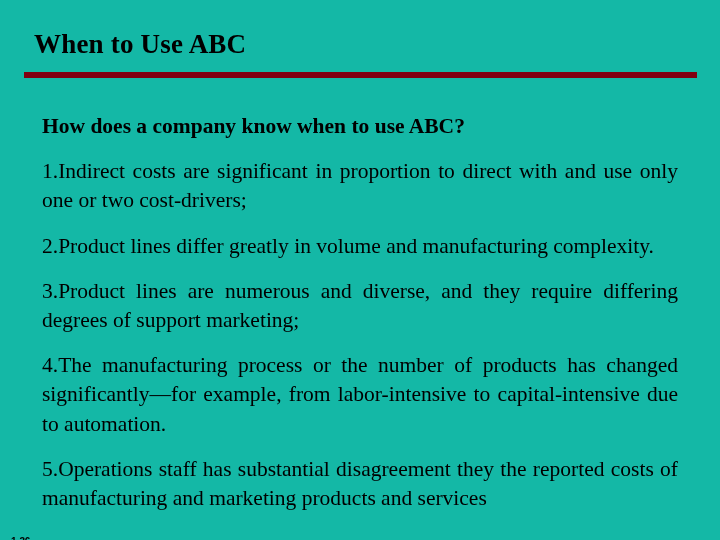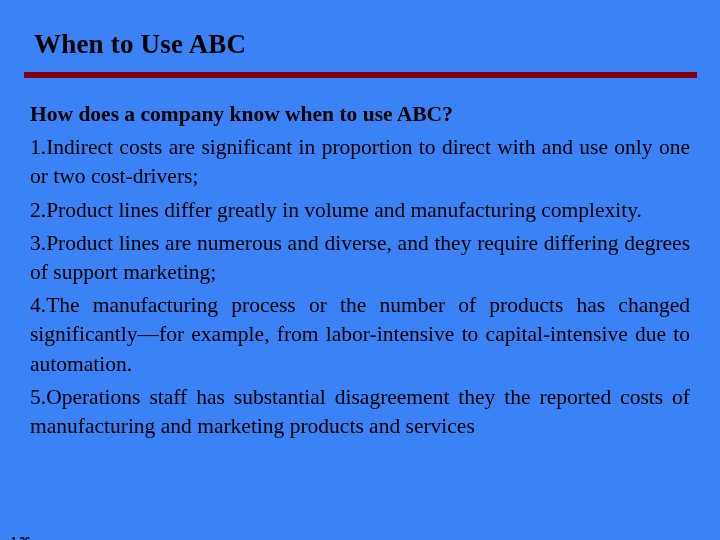--- a/index.html
+++ b/index.html
@@ -13,21 +13,21 @@
     font-family: "Liberation Serif", "DejaVu Serif", serif;
     overflow: hidden;
     position: relative;
   }
   .slide {
     position: absolute;
     left: 0;
     top: 0;
     width: 720px;
     height: 540px;
-    background: #3b82f6;
+    background: #14b8a6;
   }
   .slide-title {
     position: absolute;
     left: 34px;
     top: 28px;
     font-family: "Liberation Serif", "DejaVu Serif", serif;
     font-weight: bold;
     font-size: 27px;
     line-height: 32px;
     color: #000000;
@@ -48,21 +48,21 @@
     top: 96px;
     width: 668px;
     font-family: "Liberation Serif", "DejaVu Serif", serif;
     font-size: 21.5px;
     line-height: 29.2px;
     color: #000000;
     text-align: justify;
     text-justify: inter-word;
   }
   .body-block p {
-    margin: 4px;
+    margin: 16px;
     padding: 0;
   }
   .lead-question {
     font-weight: bold;
     text-align: left;
   }
   .bullet-item {
     text-align: justify;
   }
   .bullet-item:last-of-type {

